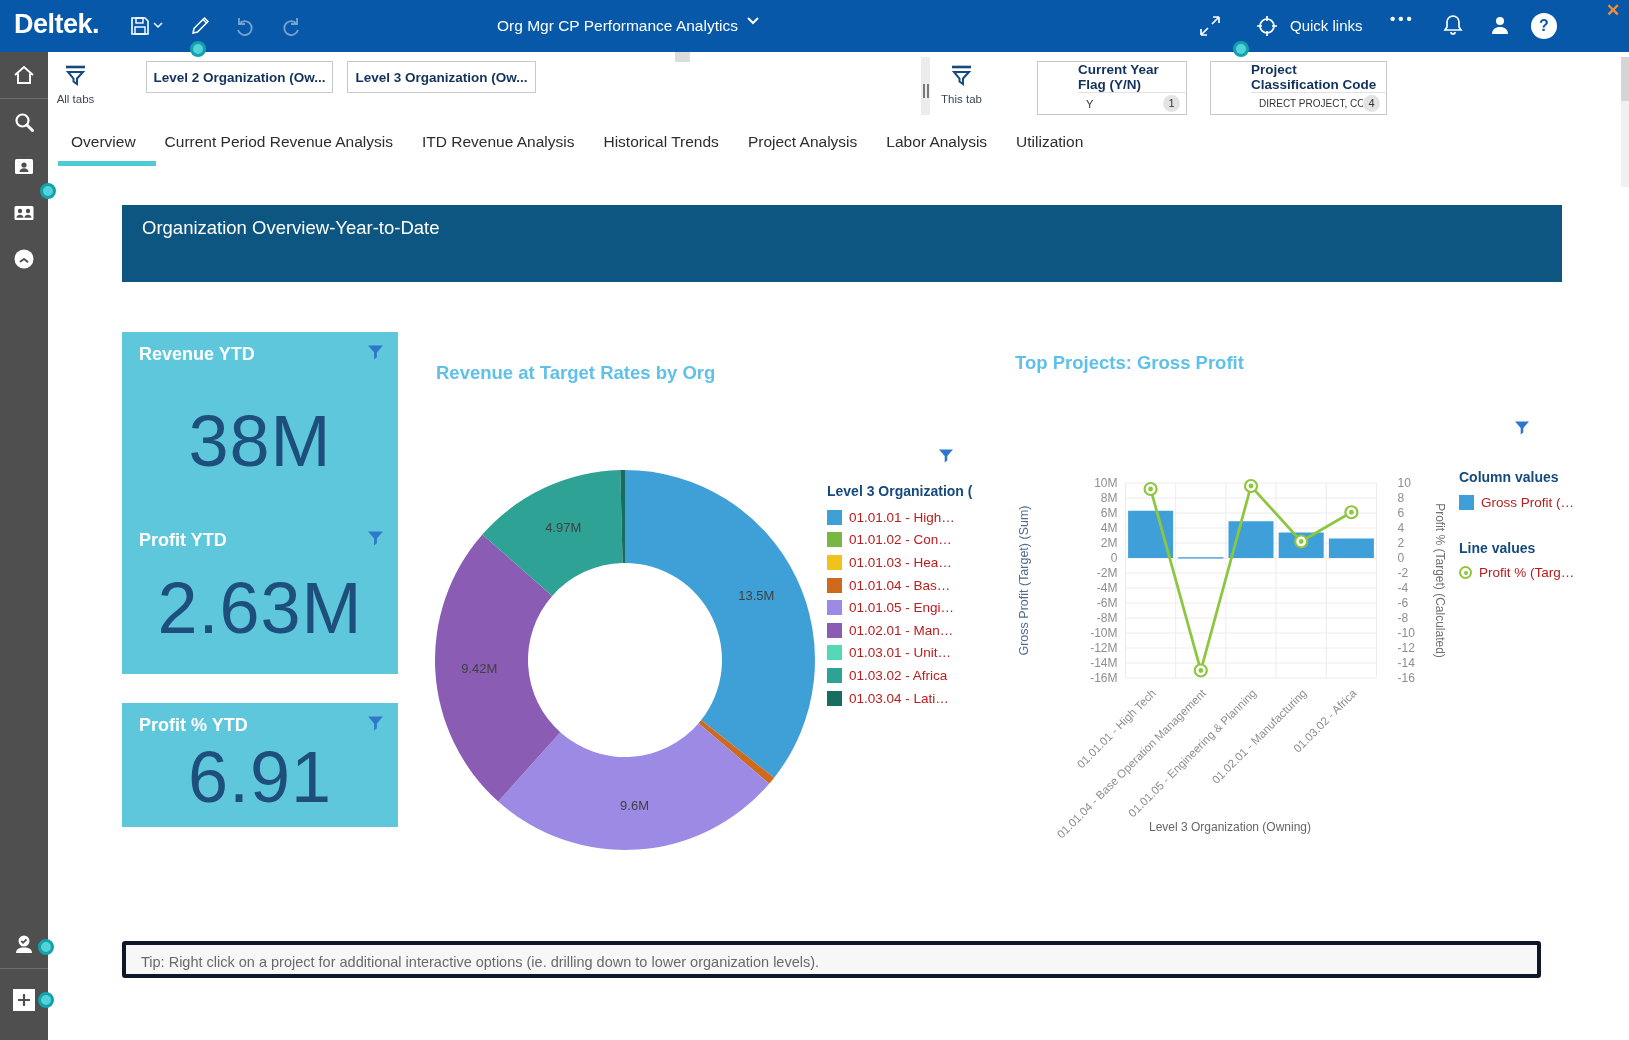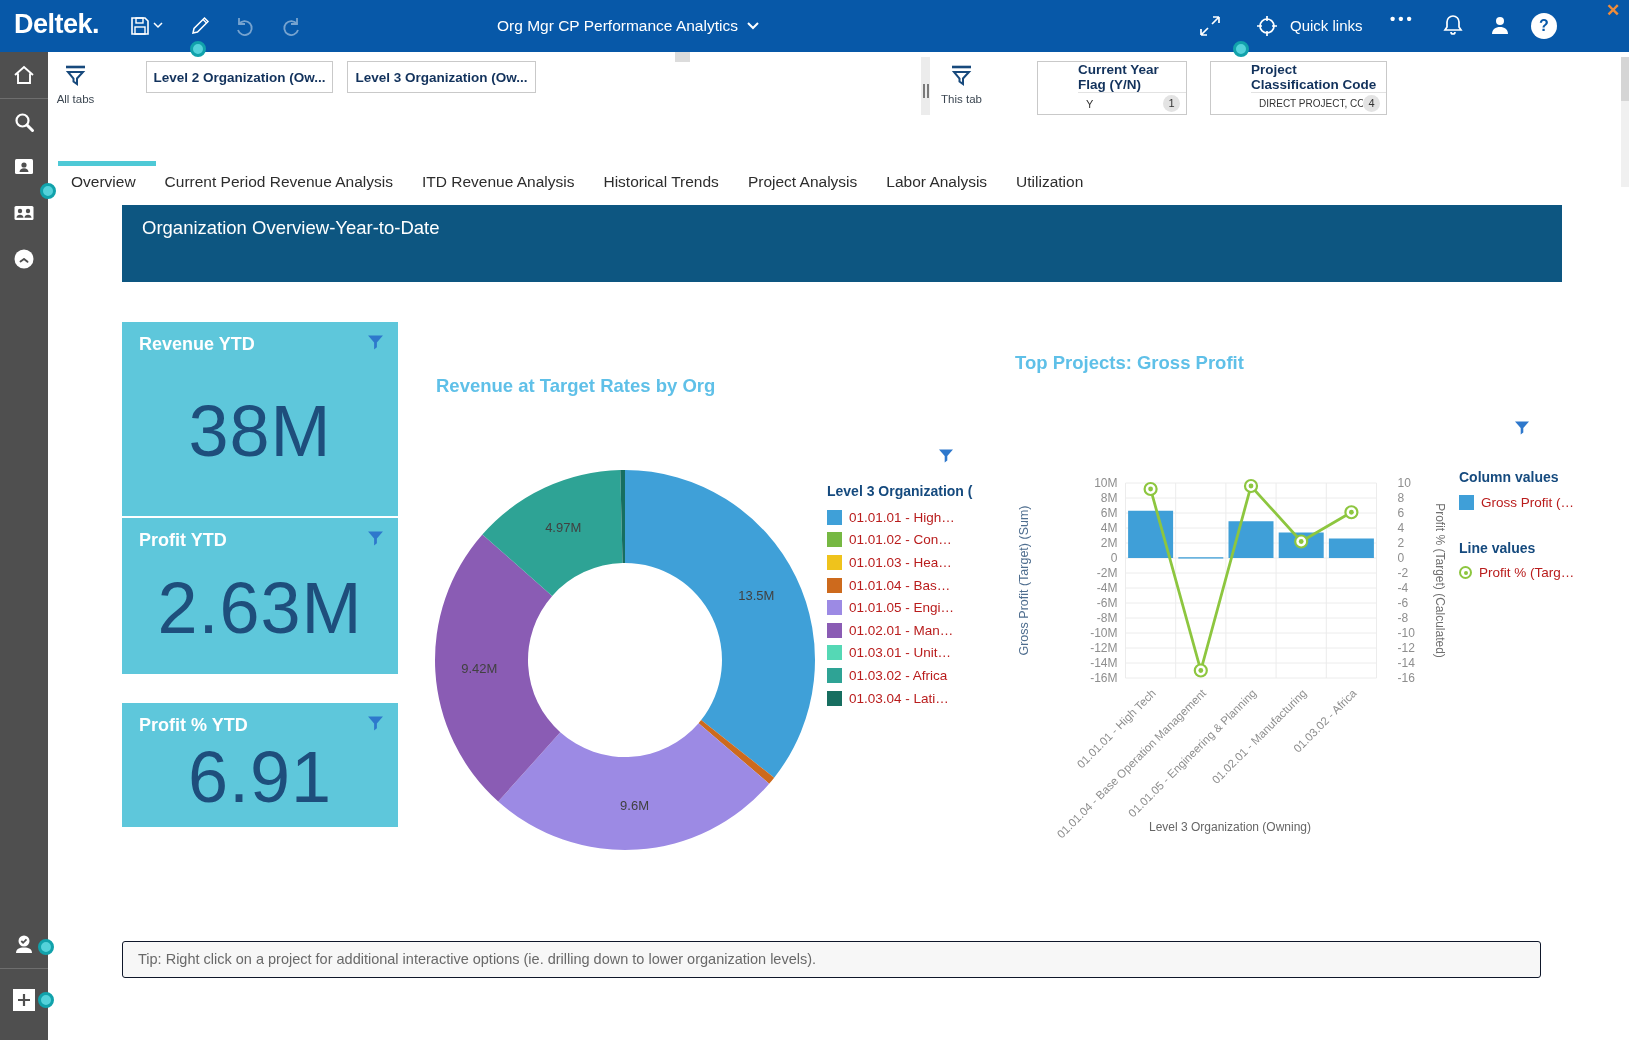--- a/index.html
+++ b/index.html
@@ -5,21 +5,21 @@
   * { margin:0; padding:0; box-sizing:border-box; }
   html,body { width:1629px; height:1040px; font-family:"Liberation Sans", sans-serif; background:#ffffff; overflow:hidden; }
   .abs { position:absolute; }
   #stage { position:relative; width:1629px; height:1040px; background:#fff; }
 
   
   #topbar { position:absolute; left:0; top:0; width:1629px; height:52px; background:#0758a8; color:#fff; }
   #logo { position:absolute; left:14px; top:9px; font-size:27px; font-weight:700; letter-spacing:-0.5px; }
   .tb-icon { position:absolute; top:14px; width:24px; height:24px; }
   .tb-muted { opacity:.45; }
-  #tb-title { position:absolute; left:497px; top:17px; font-size:15.5px; color:#fff; display:flex; align-items:center; gap:9px; }
+  #tb-title { position:absolute; left:497px; top:17px; font-size:15.5px; color:#fff; display:flex; align-items:flex-start; gap:9px; }
   #quick-links { position:absolute; left:1290px; top:17px; font-size:15px; }
   #tb-ellipsis { position:absolute; left:1390px; top:10px; font-size:15px; letter-spacing:3px; font-weight:700; }
   #help-bubble { position:absolute; left:1531px; top:13px; width:26px; height:26px; background:#fff; border-radius:50%; color:#0758a8; font-weight:700; font-size:16px; text-align:center; line-height:26px; }
   #close-x { position:absolute; left:1606px; top:0px; color:#f08c3a; font-size:17px; font-weight:700; }
 
   
   #sidebar { position:absolute; left:0; top:52px; width:48px; height:988px; background:#4f4f4f; }
   .sb-icon { position:absolute; left:12px; width:24px; height:24px; }
   .sb-divider { position:absolute; left:0; width:48px; height:1px; background:#6e6e6e; }
 
@@ -35,21 +35,21 @@
   .chip2 .v .val { flex:1; overflow:hidden; white-space:nowrap; }
   .badge { width:17px; height:17px; border-radius:50%; background:#e3e3e3; color:#333; font-size:11px; text-align:center; line-height:17px; }
   #filter-divider { position:absolute; left:921px; top:57px; width:9px; height:58px; background:#ececec; }
   #filter-divider-handle { position:absolute; left:2px; top:27px; width:2px; height:14px; background:#7a7a7a; box-shadow:4px 0 0 #7a7a7a; }
   #filter-scroll-notch { position:absolute; left:675px; top:52px; width:15px; height:10px; background:#dcdcdc; }
   #right-scrollbar { position:absolute; left:1621px; top:57px; width:8px; height:130px; background:#f0f0f0; }
   #right-scrollbar-thumb { position:absolute; left:0; top:0; width:8px; height:44px; background:#d5d5d5; }
 
   
   #tabs { position:absolute; left:71px; top:133px; display:flex; gap:29px; font-size:15.5px; color:#2d2d2d; }
-  #tabs .tab { white-space:nowrap; cursor:pointer;margin-top:40px; }
+  #tabs .tab { white-space:nowrap; cursor:pointer; }
   #tab-underline { position:absolute; left:58px; top:161px; width:98px; height:5px; background:#4ec9d6; }
 
   
   #banner { position:absolute; left:122px; top:205px; width:1440px; height:77px; background:#0d5681; color:#fff; font-size:18.5px; padding:12px 0 0 20px; }
 
   
   .kpi { position:absolute; left:122px; width:276px; background:#5ec7db; display:flex; flex-direction:column; }
   .kpi .hd { display:flex; justify-content:space-between; padding:12px 14px 0 17px; }
   .kpi .lbl { color:#fff; font-size:18px; font-weight:700; }
   .kpi .val { flex:1; display:flex; align-items:center; justify-content:center; color:#1e4e7c; font-size:72px; letter-spacing:1px; padding-bottom:10px; }
@@ -63,21 +63,21 @@
   .ring::after { content:""; position:absolute; left:2.5px; top:2.5px; width:4px; height:4px; border-radius:50%; background:var(--c,#8dc63f); }
   #donut-legend { position:absolute; left:827px; top:483px; width:150px; }
   #donut-legend .legend-hd { margin-bottom:7px; }
   #combo-legend { position:absolute; left:1459px; top:469px; width:160px; }
   #combo-legend .legend-hd { margin-bottom:6px; }
   #combo-legend .gap { height:26px; }
 
   .filter-funnel { position:absolute; }
 
   
-  #tip { position:absolute; left:122px; top:941px; width:1419px; height:37px; background:#f7f7f7; border:1px solid #0f172a; border-radius:3px; font-size:14.5px; color:#696969; line-height:35px; padding-left:15px; }
+  #tip { position:absolute; left:122px; top:941px; width:1419px; height:37px; background:#f7f7f7; border:4px solid #0f172a; border-radius:3px; font-size:14.5px; color:#696969; line-height:35px; padding-left:15px; }
 
   svg { display:block; overflow:visible; }
 </style>
 </head>
 <body>
 
 <div id="stage">
 
   <div id="topbar">
     <div id="logo">Deltek.</div>
@@ -225,21 +225,21 @@
     <span class="tab">Project Analysis</span>
     <span class="tab">Labor Analysis</span>
     <span class="tab">Utilization</span>
   </div>
   <div id="tab-underline"></div>
 
   <div id="banner">
     <span>Organization Overview-Year-to-Date</span>
   </div>
 
-  <div class="kpi" style="top:322px; height:194px;">
+  <div class="kpi" style="top:332px; height:194px;">
     <div class="hd">
       <span class="lbl">Revenue YTD</span>
       <svg width="17" height="17" viewBox="0 0 16 16">
           <path d="M1 1.5h14L9.3 8v4.5l-2.6 2v-6.5z" fill="#2e78cc"></path>
         </svg>
     </div>
     <div class="val">38M</div>
   </div>
   <div class="kpi" style="top:518px; height:156px;">
     <div class="hd">
@@ -253,21 +253,21 @@
   <div class="kpi" style="top:703px; height:124px;">
     <div class="hd">
       <span class="lbl">Profit % YTD</span>
       <svg width="17" height="17" viewBox="0 0 16 16">
           <path d="M1 1.5h14L9.3 8v4.5l-2.6 2v-6.5z" fill="#2e78cc"></path>
         </svg>
     </div>
     <div class="val">6.91</div>
   </div>
 
-  <div class="chart-title" style="left:436px; top:362px;margin-top:13px;">Revenue at Target Rates by Org</div>
+  <div class="chart-title" style="left:436px; top:362px;">Revenue at Target Rates by Org</div>
   <svg class="filter-funnel" style="left:938px; top:448px;" width="16" height="16" viewBox="0 0 16 16">
       <path d="M1 1.5h14L9.3 8v4.5l-2.6 2v-6.5z" fill="#2e78cc"></path>
     </svg>
   <svg id="donut-svg" class="abs" style="left:425px; top:450px;" width="400" height="410" viewBox="0 0 400 410">
       <path d="M200 20 A190 190 0 0 1 349.1772948626464 327.6695997165922 L276.1589347456669 270.0734272237339 A97 97 0 0 0 200 113 Z" fill="#3fa0d8"></path>
       <text x="331.37216307276856" y="150.30263137631277" text-anchor="middle" fill="#414141" font-size="13">13.5M</text>
       <path d="M349.1772948626464 327.6695997165922 A190 190 0 0 1 344.17231834353584 333.7511318067441 L273.6037625227525 273.17820939607464 A97 97 0 0 0 276.1589347456669 270.0734272237339 Z" fill="#cd6a1d"></path>
       <path d="M344.17231834353584 333.7511318067441 A190 190 0 0 1 73.22852695815494 351.523827049726 L135.27982692074227 282.25163802012327 A97 97 0 0 0 273.6037625227525 273.17820939607464 Z" fill="#9c8ae4"></path>
       <text x="209.55640651290392" y="359.6869077664844" text-anchor="middle" fill="#414141" font-size="13">9.6M</text>
       <path d="M73.22852695815494 351.523827049726 A190 190 0 0 1 57.377888081797835 84.46541037629582 L127.18765865228627 145.9112884552668 A97 97 0 0 0 135.27982692074227 282.25163802012327 Z" fill="#8a5cb4"></path>

